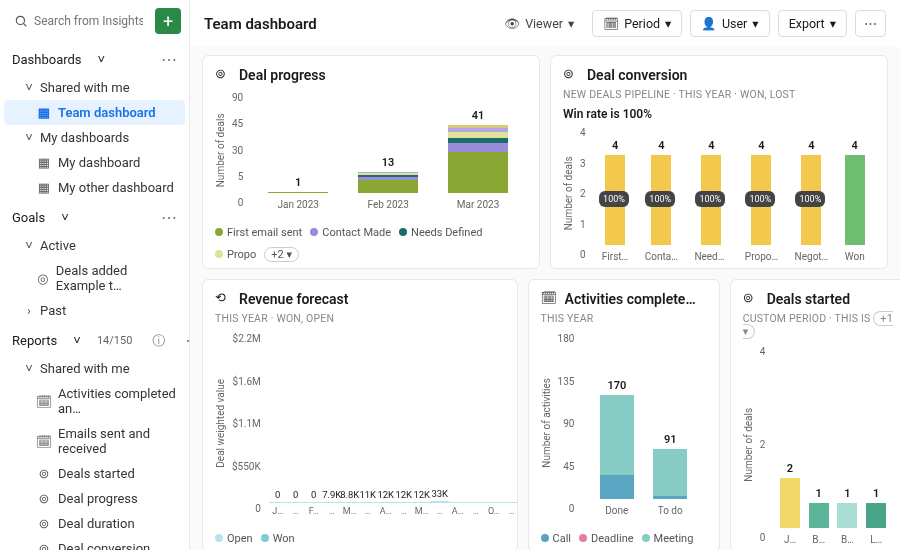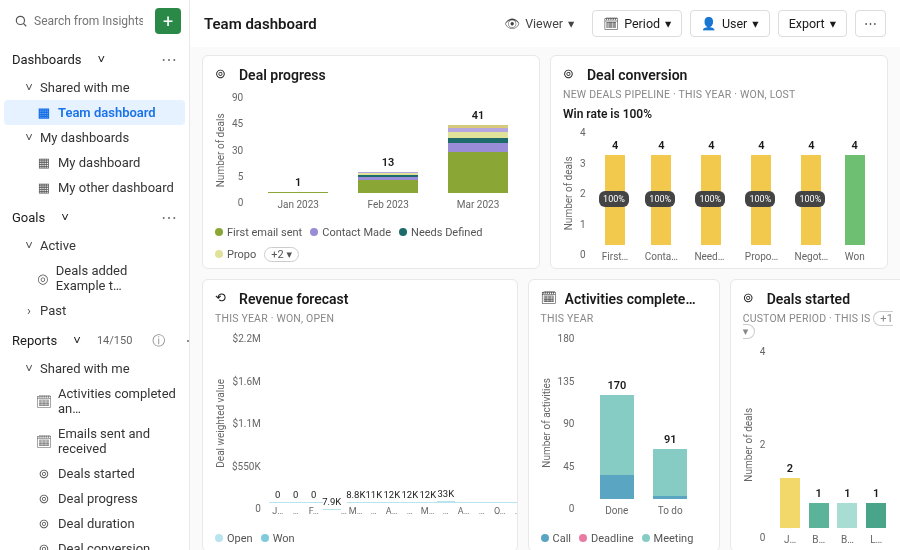--- a/index.html
+++ b/index.html
@@ -341,21 +341,21 @@
                     <div class="rev-v">0</div>
                   </div>
                   <div class="rev-x">…</div>
                 </div>
                 <div style="display: flex; flex-direction: column; align-items: center;">
                   <div class="rev-col" style="height: 1px; background: rgb(184, 228, 240);">
                     <div class="rev-v">0</div>
                   </div>
                   <div class="rev-x">F…</div>
                 </div>
-                <div style="display: flex; flex-direction: row; align-items: center;">
+                <div style="display: flex; flex-direction: column; align-items: center;">
                   <div class="rev-col" style="height: 1px; background: rgb(184, 228, 240);">
                     <div class="rev-v">7.9K</div>
                   </div>
                   <div class="rev-x">…</div>
                 </div>
                 <div style="display: flex; flex-direction: column; align-items: center;">
                   <div class="rev-col" style="height: 1px; background: rgb(184, 228, 240);">
                     <div class="rev-v">8.8K</div>
                   </div>
                   <div class="rev-x">M…</div>

